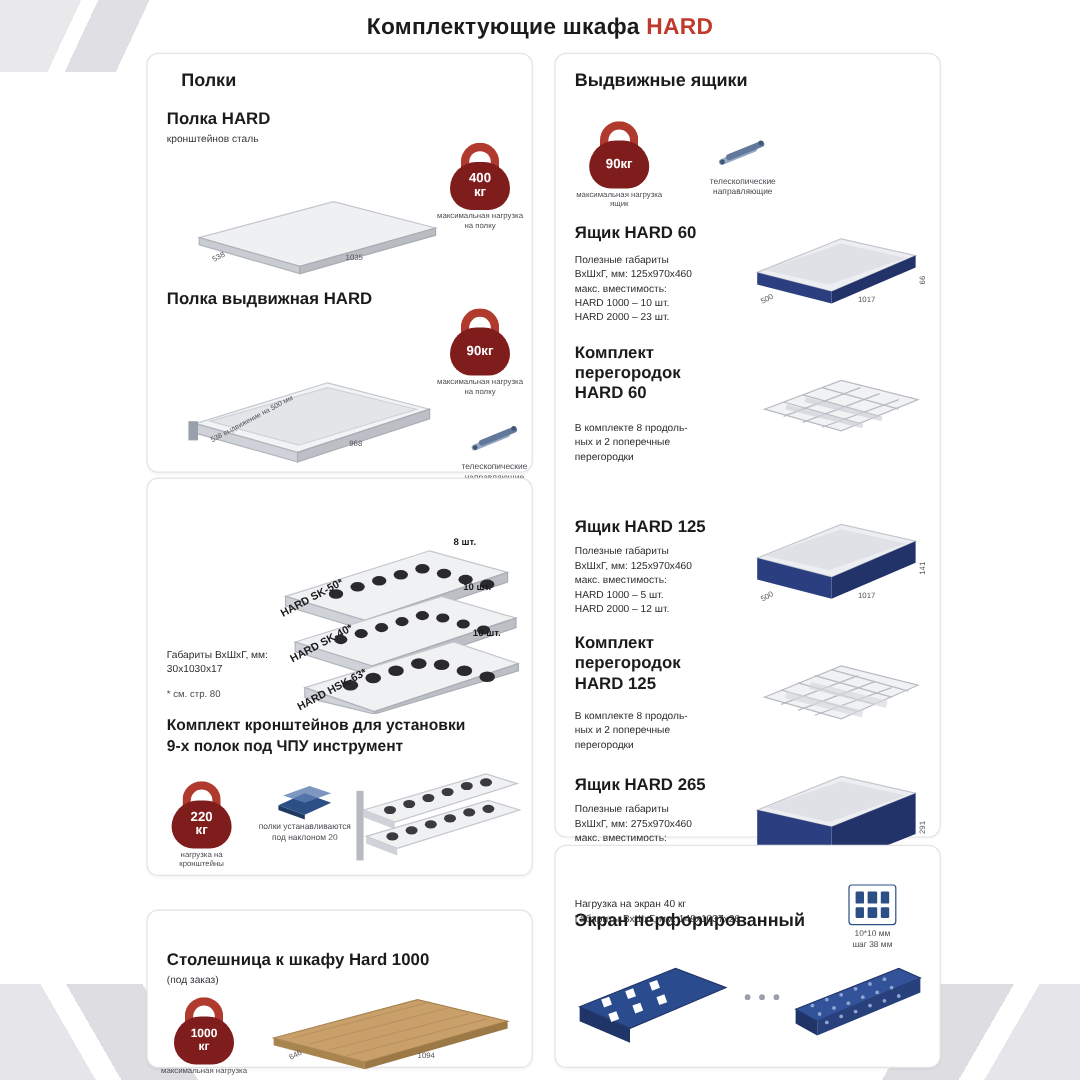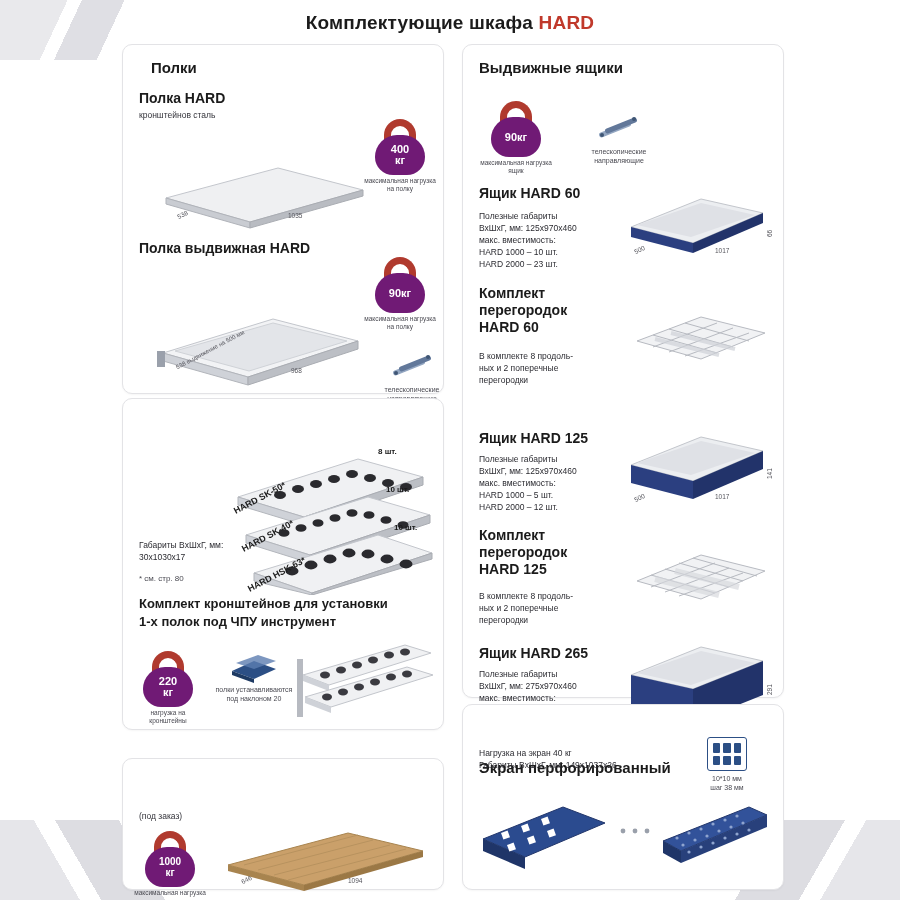--- a/index.html
+++ b/index.html
@@ -40,21 +40,21 @@
 
   
   .kb{position:relative;width:54px;height:56px;}
   .kb .handle{
     position:absolute;left:11px;top:0;width:32px;height:24px;
     border:7px solid #b03a2e;border-bottom:none;
     border-radius:16px 16px 0 0;box-sizing:border-box;
   }
   .kb .body{
     position:absolute;left:2px;top:16px;width:50px;height:40px;
-    background:#701a75;border-radius:22px 22px 18px 18px;
+    background:#7f1d1d;border-radius:22px 22px 18px 18px;
     display:flex;align-items:center;justify-content:center;
     color:#fff;font-size:11px;font-weight:bold;text-align:center;line-height:11px;
   }
   .kb-cap{width:72px;text-align:center;font-size:6.5px;line-height:8px;color:#4a4a52;margin-top:2px;}
 
   
   .rail-ic{width:46px;height:40px;position:relative;}
   .rail-ic .bar{position:absolute;height:5px;border-radius:3px;background:#7a8fae;}
   .rail-ic .b1{left:2px;top:20px;width:34px;transform:rotate(-22deg);background:#94a7c2;}
   .rail-ic .b2{left:8px;top:16px;width:34px;transform:rotate(-22deg);background:#62789a;}
@@ -194,21 +194,21 @@
     </svg>
     <div class="cnc-label rot45" style="position:absolute;left:14px;top:72px;">HARD SK-50*</div>
     <div class="qty" style="position:absolute;left:160px;top:12px;">8 шт.</div>
     <div class="cnc-label rot45" style="position:absolute;left:22px;top:110px;">HARD SK-40*</div>
     <div class="qty" style="position:absolute;left:168px;top:50px;">10 шт.</div>
     <div class="cnc-label rot45" style="position:absolute;left:28px;top:150px;">HARD HSK-63*</div>
     <div class="qty" style="position:absolute;left:176px;top:88px;">10 шт.</div>
   </div>
 
   <div class="item-title" style="position:absolute;left:16px;top:196px;white-space:pre-line;line-height:18px;font-size:13px;">Комплект кронштейнов для установки
-1-х полок под ЧПУ инструмент</div>
+9-х полок под ЧПУ инструмент</div>
 
   <div style="position:absolute;left:18px;top:252px;">
     <div class="kb">
       <div class="handle"></div>
       <div class="body" style="white-space:pre-line;">220
 кг</div>
     </div>
     <div class="kb-cap" style="margin-left:-9px;">нагрузка на кронштейны</div>
   </div>
 
@@ -242,20 +242,21 @@
           <ellipse cx="80" cy="43" rx="5" ry="3.4"></ellipse>
         <ellipse cx="96" cy="38" rx="5" ry="3.4"></ellipse>
           <ellipse cx="112" cy="35" rx="5" ry="3.4"></ellipse>
       </g>
       <rect x="2" y="20" width="6" height="58" fill="#b7bac1"></rect>
     </svg>
   </div>
 </div>
 
 <div class="card" style="left:122px;top:758px;width:320px;height:130px;">
+  <div class="item-title" style="position:absolute;left:16px;top:32px;">Столешница к шкафу Hard 1000</div>
   <div class="small" style="position:absolute;left:16px;top:52px;">(под заказ)</div>
 
   <div style="position:absolute;left:20px;top:72px;">
     <div class="kb">
       <div class="handle"></div>
       <div class="body" style="white-space:pre-line;font-size:10px;">1000
 кг</div>
     </div>
     <div class="kb-cap" style="margin-left:-9px;">максимальная нагрузка</div>
   </div>

